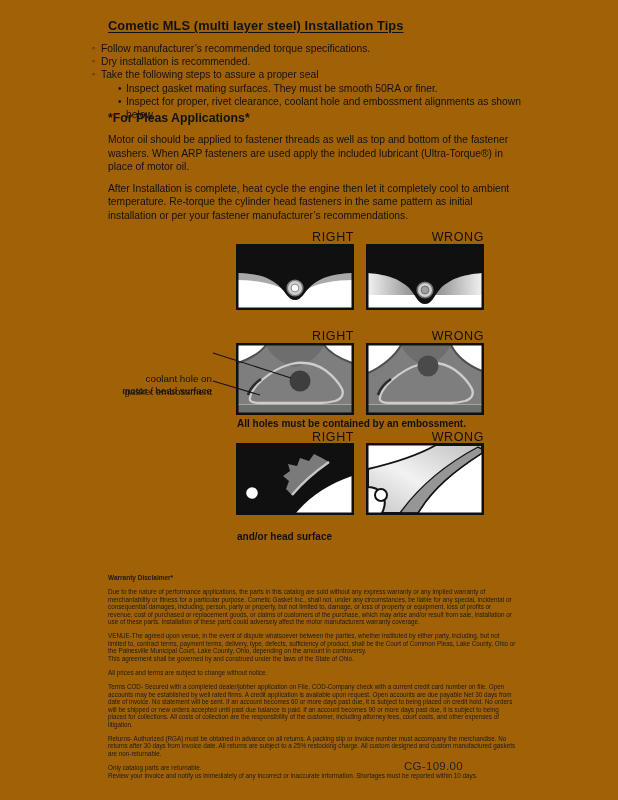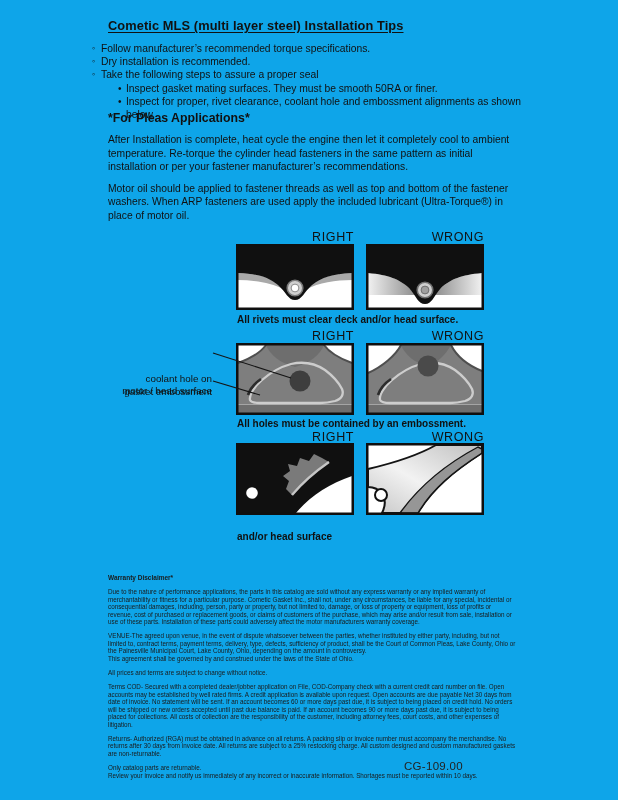--- a/index.html
+++ b/index.html
@@ -1,17 +1,17 @@
 <!DOCTYPE html>
 <html><head>
 <meta charset="utf-8">
 <style>
   html,body{margin:0;padding:0;background:#e8e8e8;}
   .page{
-    position:relative;width:618px;height:800px;background:#0ea5e9;
+    position:relative;width:618px;height:800px;background:#a16207;
     font-family:"Liberation Sans","DejaVu Sans",sans-serif;color:#111;
     overflow:hidden;margin:0 auto;
   }
   
   .tips{position:absolute;left:92px;top:18px;width:436px;}
   .title{
     margin:0 0 9px 16px;font-size:12.8px;font-weight:bold;
     text-decoration:underline;text-underline-offset:2px;letter-spacing:.1px;
   }
   .bullet-row{display:flex;font-size:10.3px;line-height:13.2px;}
@@ -60,22 +60,22 @@
       <span>Inspect gasket mating surfaces.  They must be smooth 50RA or finer.</span>
     </div>
     <div class="bullet-row sub">
       <span class="mk">•</span>
       <span>Inspect for proper, rivet clearance, coolant hole and embossment alignments as shown below.</span>
     </div>
   </section>
 
   <section class="diesel">
     <h2>*For Pleas Applications*</h2>
+    <p>Motor oil should be applied to fastener threads as well as top and bottom of the fastener washers. When ARP fasteners are used apply the included lubricant (Ultra-Torque®) in place of motor oil.</p>
     <p>After Installation is complete, heat cycle the engine then let it completely cool to ambient temperature. Re-torque the cylinder head fasteners in the same pattern as initial installation or per your fastener manufacturer’s recommendations.</p>
-    <p>Motor oil should be applied to fastener threads as well as top and bottom of the fastener washers. When ARP fasteners are used apply the included lubricant (Ultra-Torque®) in place of motor oil.</p>
   </section>
 
   <div class="dlabel" style="left:236px;top:230px;">RIGHT</div>
   <div class="dlabel" style="left:366px;top:230px;">WRONG</div>
 
   <svg class="dbox" style="left:236px;top:244px;height:66px;" viewBox="0 0 118 66">
     <rect x="0" y="0" width="118" height="66" fill="#ffffff"></rect>
     <path d="M2,29 C23,30 33,33 43,41 L47,45 C36,39 18,36 2,36 Z" fill="#a9a9a9"></path>
     <path d="M116,29 C95,30 85,33 75,41 L71,45 C82,39 100,36 116,36 Z" fill="#a9a9a9"></path>
     <path d="M2,2 H116 V29 C96,30 86,33 76,41 C68,48 66,56 59,56 C52,56 50,48 42,41 C32,33 22,30 2,29 Z" fill="#101010"></path>
@@ -97,21 +97,20 @@
     </defs>
     <rect x="0" y="0" width="118" height="66" fill="#ffffff"></rect>
     <path d="M2,29 C23,31 33,35 43,44 L50,51 L2,51 Z" fill="url(#gwl)"></path>
     <path d="M116,29 C95,31 85,35 75,44 L68,51 L116,51 Z" fill="url(#gwr)"></path>
     <path d="M2,2 H116 V29 C95,31 85,35 75,44 C67,53 66,60 59,60 C52,60 51,53 43,44 C33,35 23,31 2,29 Z" fill="#101010"></path>
     <circle cx="59" cy="46" r="7.8" fill="#cfcfcf" stroke="#6f6f6f" stroke-width="1.6"></circle>
     <circle cx="59" cy="46" r="3.9" fill="#9f9f9f" stroke="#6f6f6f" stroke-width="1"></circle>
     <rect x="1.25" y="1.25" width="115.5" height="63.5" fill="none" stroke="#0f0f0f" stroke-width="2.5"></rect>
   </svg>
 
-  <div class="dcap" style="top:314px;">All rivets must clear deck and/or head surface.</div>
 
   <div class="dlabel" style="left:236px;top:329px;">RIGHT</div>
   <div class="dlabel" style="left:366px;top:329px;">WRONG</div>
 
   <div class="anno" style="top:344px;margin-top:29px;">
     <span>coolant hole on</span><br>
     <span>motor / head surface</span>
   </div>
   <div class="anno" style="top:386px;">gasket embossment</div>
 

